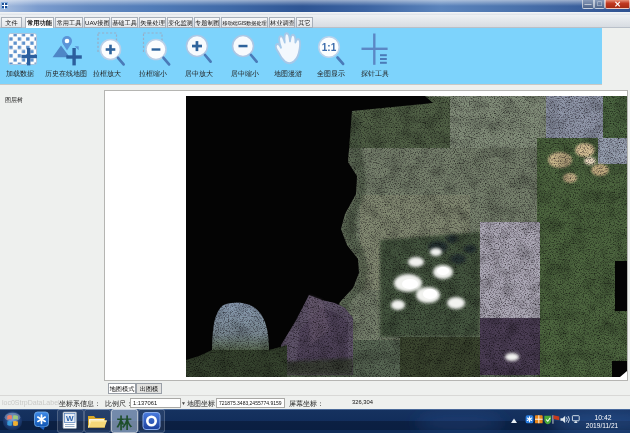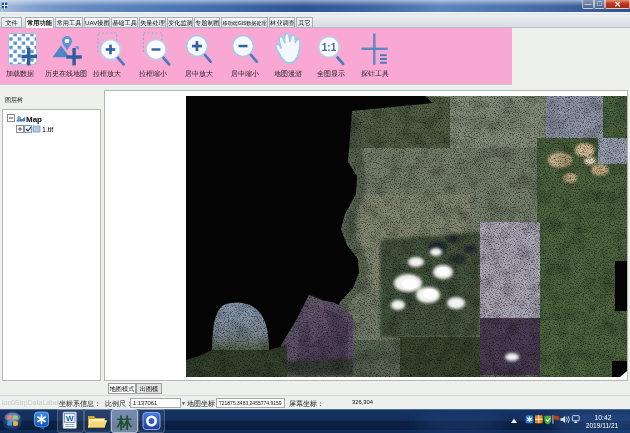--- a/index.html
+++ b/index.html
@@ -19,21 +19,21 @@
   #btncls{left:605px;width:25px;background:linear-gradient(180deg,#e8927a,#c23a22 40%,#a52a12);}
   .winbtn span{position:absolute;color:#fff;font-size:7px;line-height:8px;width:100%;text-align:center;top:0;}
   
   #strip{left:0;top:12px;width:630px;height:3px;background:linear-gradient(180deg,#f5f7f9,#dde2e8);}
   
   #tabrow{left:0;top:15px;width:630px;height:13px;background:linear-gradient(180deg,#eef1f4,#d7dce2);border-bottom:1px solid #b9c0c9;box-sizing:border-box;}
   .tab{position:absolute;top:2px;height:11px;overflow:hidden;font-size:6.2px;line-height:10px;text-align:center;color:#111;
     background:linear-gradient(180deg,#f6f7f8,#e3e6ea);border:1px solid #a8b0ba;box-sizing:border-box;white-space:nowrap;}
   .tab.sel{background:#fbfbfb;border-bottom:1px solid #fbfbfb;height:12px;font-weight:bold;}
   
-  #ribbon{left:0;top:28px;width:512px;height:57px;background:#f9a8d4;border-bottom:1px solid #c9c9c6;box-sizing:border-box;}
+  #ribbon{left:0;top:28px;width:602px;height:57px;background:#7dd3fc;border-bottom:1px solid #c9c9c6;box-sizing:border-box;}
   .rlab{position:absolute;top:41px;font-size:7px;color:#222;text-align:center;width:44px;white-space:nowrap;}
   
   #lp-label{left:5px;top:96px;font-size:6px;color:#222;}
   #tree{left:2px;top:109px;width:99px;height:272px;background:#fff;border:1px solid #b5b5b2;box-sizing:border-box;}
   
   #canvas{left:104px;top:90px;width:524px;height:291px;background:#fff;border:1px solid #b5b5b2;box-sizing:border-box;}
   
   #modetabs{left:0;top:381px;width:630px;height:14px;background:#eef0ee;}
   .mtab{position:absolute;top:2px;height:11px;overflow:hidden;font-size:6.2px;line-height:10px;text-align:center;border:1px solid #9aa0a8;box-sizing:border-box;}
   
@@ -150,36 +150,20 @@
     <div class="rlab" style="left:44px;">历史在线地图</div>
     <div class="rlab" style="left:85px;">拉框放大</div>
     <div class="rlab" style="left:131px;">拉框缩小</div>
     <div class="rlab" style="left:177px;">居中放大</div>
     <div class="rlab" style="left:223px;">居中缩小</div>
     <div class="rlab" style="left:266px;">地图漫游</div>
     <div class="rlab" style="left:309px;">全图显示</div>
     <div class="rlab" style="left:353px;">探针工具</div>
   </div>
   <div id="lp-label" class="abs">图层树</div>
-  <div id="tree" class="abs">
-    <svg width="97" height="40" viewBox="0 0 97 40" style="position:absolute;left:0;top:0;">
-      <rect x="4.5" y="4.5" width="7" height="7" fill="#fff" stroke="#8a8a8a" stroke-width="1"></rect>
-      <line x1="6" y1="8" x2="10" y2="8" stroke="#444" stroke-width="1"></line>
-      <path d="M13,11.5 L16,7.5 L19,9.5 L22,6.5 L22,11.5 Z" fill="#4a7fc1"></path>
-      <path d="M14,7.5 q2,-3 4,0 q-1,2 -2,3 q-1,-1 -2,-3" fill="#6fa0d8"></path>
-      <text x="23" y="11.5" font-family="Liberation Sans, sans-serif" font-size="8" font-weight="bold" fill="#000">Map</text>
-      <rect x="13.5" y="15.5" width="7" height="7" fill="#fff" stroke="#8a8a8a" stroke-width="1"></rect>
-      <line x1="15" y1="19" x2="19" y2="19" stroke="#444" stroke-width="0.9"></line>
-      <line x1="17" y1="17" x2="17" y2="21" stroke="#444" stroke-width="0.9"></line>
-      <rect x="21.5" y="15.5" width="7" height="7" fill="#f2f6fa" stroke="#7a9ac0" stroke-width="1"></rect>
-      <path d="M23,19 l2,2 l3,-4" fill="none" stroke="#333" stroke-width="1.1"></path>
-      <rect x="30" y="16" width="7" height="6" fill="#aecbe8" stroke="#7a9ac0" stroke-width="0.8"></rect>
-      <text x="39" y="21.5" font-family="Liberation Sans, sans-serif" font-size="7" fill="#000">1.tif</text>
-    </svg>
-  </div>
   <div id="canvas" class="abs">
     <svg width="522" height="289" viewBox="105 91 522 289" style="position:absolute;left:0;top:0;">
       <defs>
         <filter id="tex" x="-2%" y="-2%" width="104%" height="104%" color-interpolation-filters="sRGB">
           <feTurbulence type="fractalNoise" baseFrequency="0.8" numOctaves="4" seed="7" stitchTiles="stitch" result="n1"></feTurbulence>
           <feColorMatrix in="n1" type="matrix" result="g1" values="1.5 0 0 0 0.18  1.5 0 0 0 0.16  1.5 0 0 0 0.18  0 0 0 0 1"></feColorMatrix>
           <feTurbulence type="fractalNoise" baseFrequency="0.07" numOctaves="2" seed="3" stitchTiles="stitch" result="n2"></feTurbulence>
           <feColorMatrix in="n2" type="matrix" result="g2" values="0.55 0 0 0 0.68  0.55 0 0 0 0.68  0.55 0 0 0 0.68  0 0 0 0 1"></feColorMatrix>
           <feComposite in="g1" in2="g2" operator="arithmetic" k1="1" k2="0" k3="0" k4="0" result="g"></feComposite>
           <feComposite in="SourceGraphic" in2="g" operator="arithmetic" k1="1.05" k2="0" k3="0" k4="0"></feComposite>

